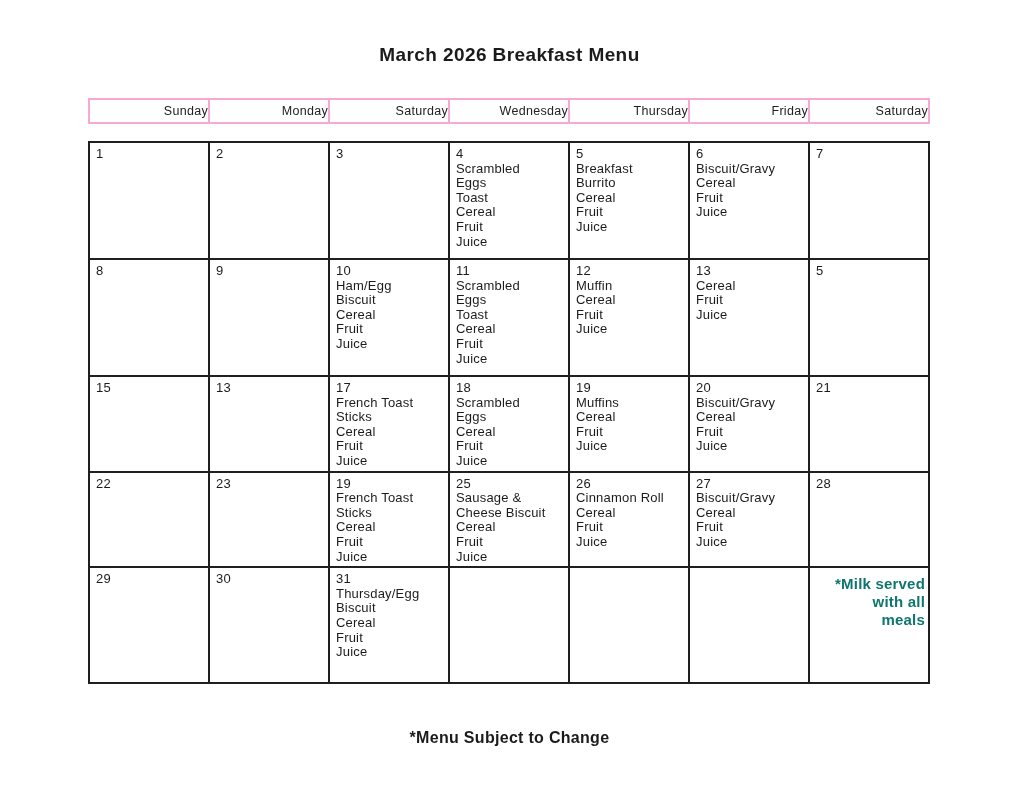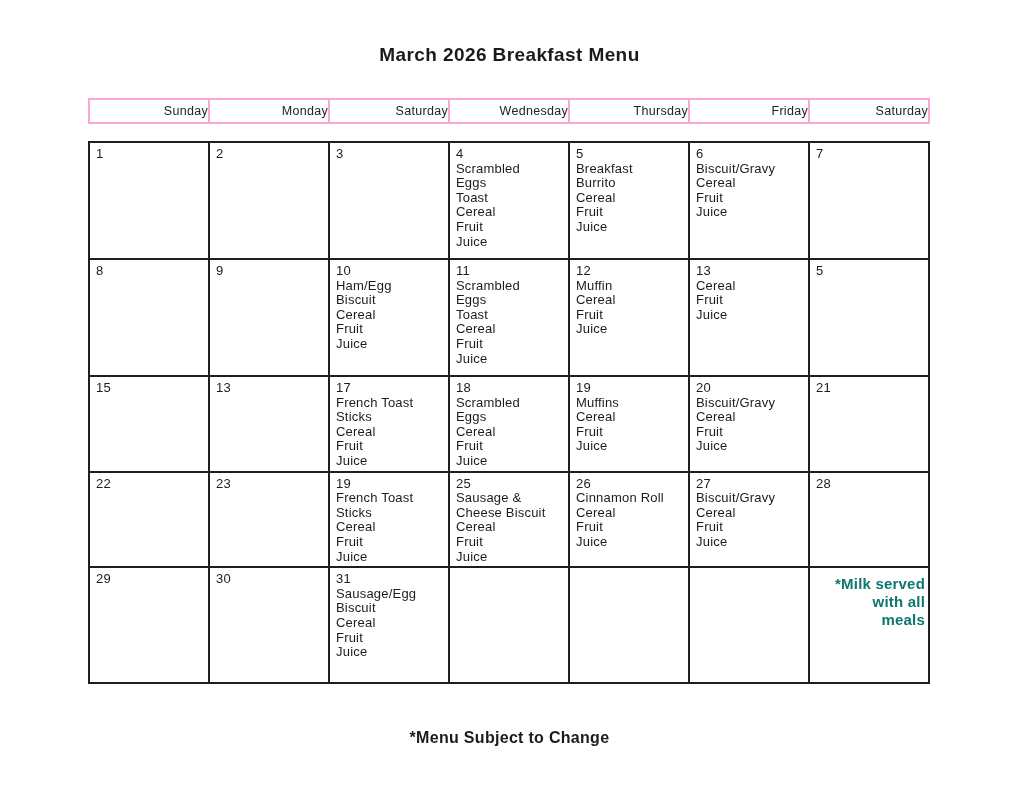--- a/index.html
+++ b/index.html
@@ -270,21 +270,21 @@
         </tr>
         <tr>
           <td>
             <div class="date">29</div>
           </td>
           <td>
             <div class="date">30</div>
           </td>
           <td>
             <div class="date">31</div>
-            <div class="menu-line">Sausage/Egg</div>
+            <div class="menu-line">Thursday/Egg</div>
             <div class="menu-line">Biscuit</div>
             <div class="menu-line">Cereal</div>
             <div class="menu-line">Fruit</div>
             <div class="menu-line">Juice</div>
           </td>
           <td></td>
           <td></td>
           <td></td>
           <td>
             <div class="milk-note">

